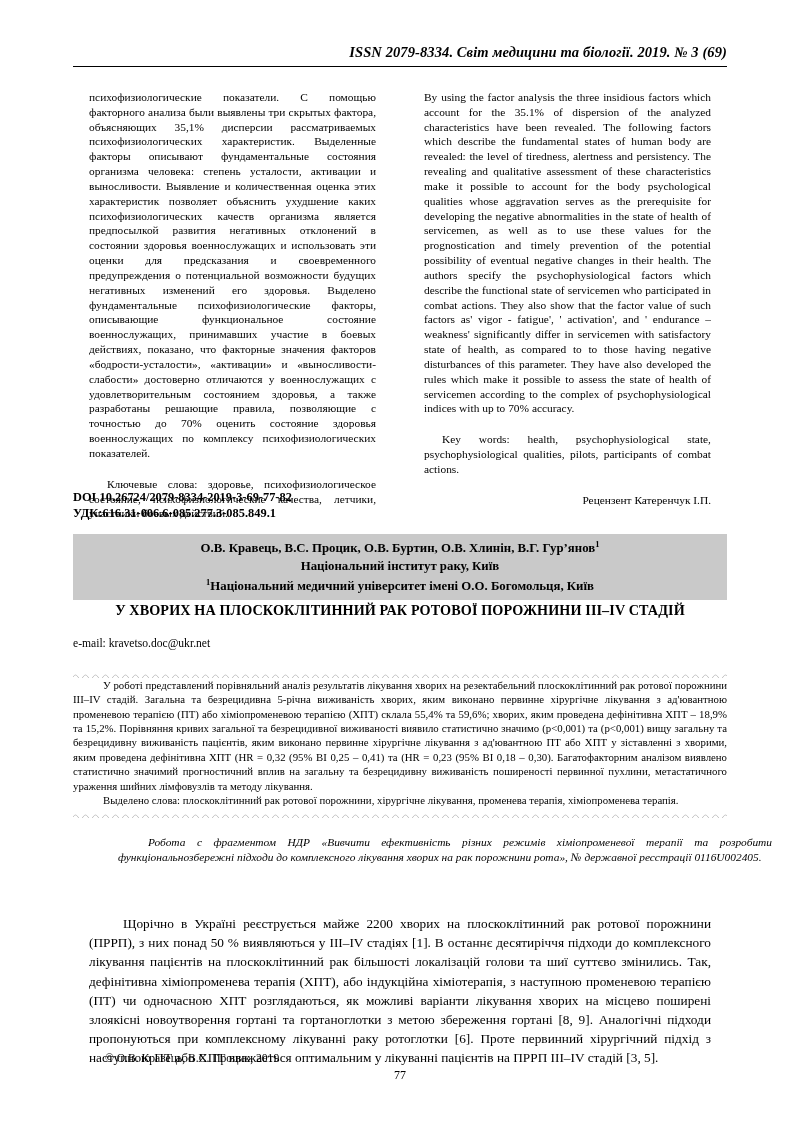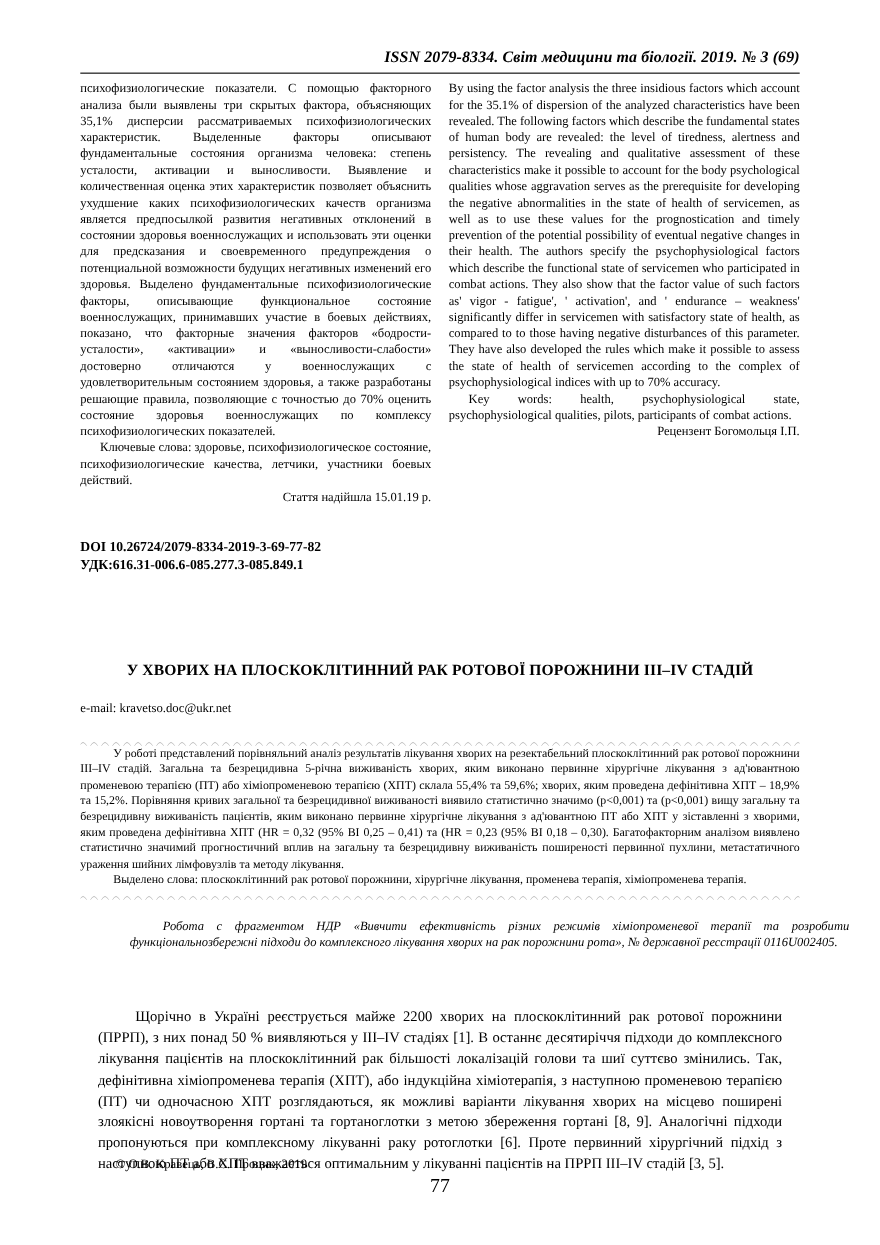--- a/index.html
+++ b/index.html
@@ -54,21 +54,21 @@
     gap: 16px;
   }
   .col {
     width: 319px;
     font-size: 11.4px;
     line-height: 1.30;
     text-align: justify;
     text-justify: inter-word;
   }
   .col p {
-    margin: 0;
+    margin: 16px;
   }
   .col .indent {
     text-indent: 18px;
   }
   .kw-label { font-weight: normal; }
   .right-align {
     text-align: right;
     margin-top: 9px;
   }
 
@@ -173,21 +173,21 @@
     top: 1052px;
     left: 105px;
     font-size: 11.6px;
   }
   .folio {
     position: absolute;
     top: 1068px;
     left: 0;
     width: 800px;
     text-align: center;
-    font-size: 18px;
+    font-size: 12px;
   }
 </style>
 </head>
 <body>
 
 <div class="page">
 
   <div class="runhead">ISSN 2079-8334. Світ медицини та біології. 2019. № 3 (69)</div>
   <div class="runhead-rule"></div>
 
@@ -201,30 +201,35 @@
       </p>
       <p class="right-align">Стаття надійшла 15.01.19 р.</p>
     </div>
 
     <div class="col">
       <p>By using the factor analysis the three insidious factors which account  for the 35.1% of dispersion of the analyzed characteristics have been revealed. The following factors which describe the fundamental states of human body are revealed: the level of tiredness, alertness and persistency. The revealing and qualitative assessment of these characteristics make it possible to account for the body psychological qualities whose aggravation serves as the prerequisite for developing the negative abnormalities in the state of health of servicemen, as well as to use these values for the prognostication and timely prevention of the potential possibility of eventual negative changes in their health. The authors specify the psychophysiological factors which describe the functional state of servicemen who participated in combat actions. They also show that the factor value of such factors as' vigor - fatigue', ' activation', and ' endurance – weakness' significantly differ in servicemen with satisfactory state of health, as compared to to those having negative disturbances of this parameter. They have also developed  the rules which make it possible to assess the state of health of servicemen according to the complex of psychophysiological indices with up to 70%  accuracy.</p>
       <p class="indent">
         <span class="kw-label">Key words:</span>
         <span>health, psychophysiological state, psychophysiological qualities, pilots, participants of combat actions.</span>
       </p>
-      <p class="right-align">Рецензент Богомольця І.П.</p>
+      <p class="right-align">Рецензент Катеренчук І.П.</p>
     </div>
 
   </div>
 
   <div class="doi-block">
     <div>DOI 10.26724/2079-8334-2019-3-69-77-82</div>
     <div>УДК:616.31-006.6-085.277.3-085.849.1</div>
   </div>
 
+  <div class="author-band">
+    <div><span>О.В. Кравець, В.С. Процик, О.В. Буртин, О.В. Хлинін, В.Г. Гур’янов</span><sup>1</sup></div>
+    <div>Національний інститут раку, Київ</div>
+    <div><sup>1</sup><span>Національний медичний університет імені О.О. Богомольця, Київ</span></div>
+  </div>
 
   <div class="title">
     <div>У ХВОРИХ НА ПЛОСКОКЛІТИННИЙ РАК РОТОВОЇ ПОРОЖНИНИ  III–IV СТАДІЙ</div>
   </div>
 
   <div class="email">e-mail: kravetso.doc@ukr.net</div>
 
   <div class="ua-abstract">
     <div class="wavy">
       <svg width="654" height="5" viewBox="0 0 654 5" preserveAspectRatio="none" aria-hidden="true">

